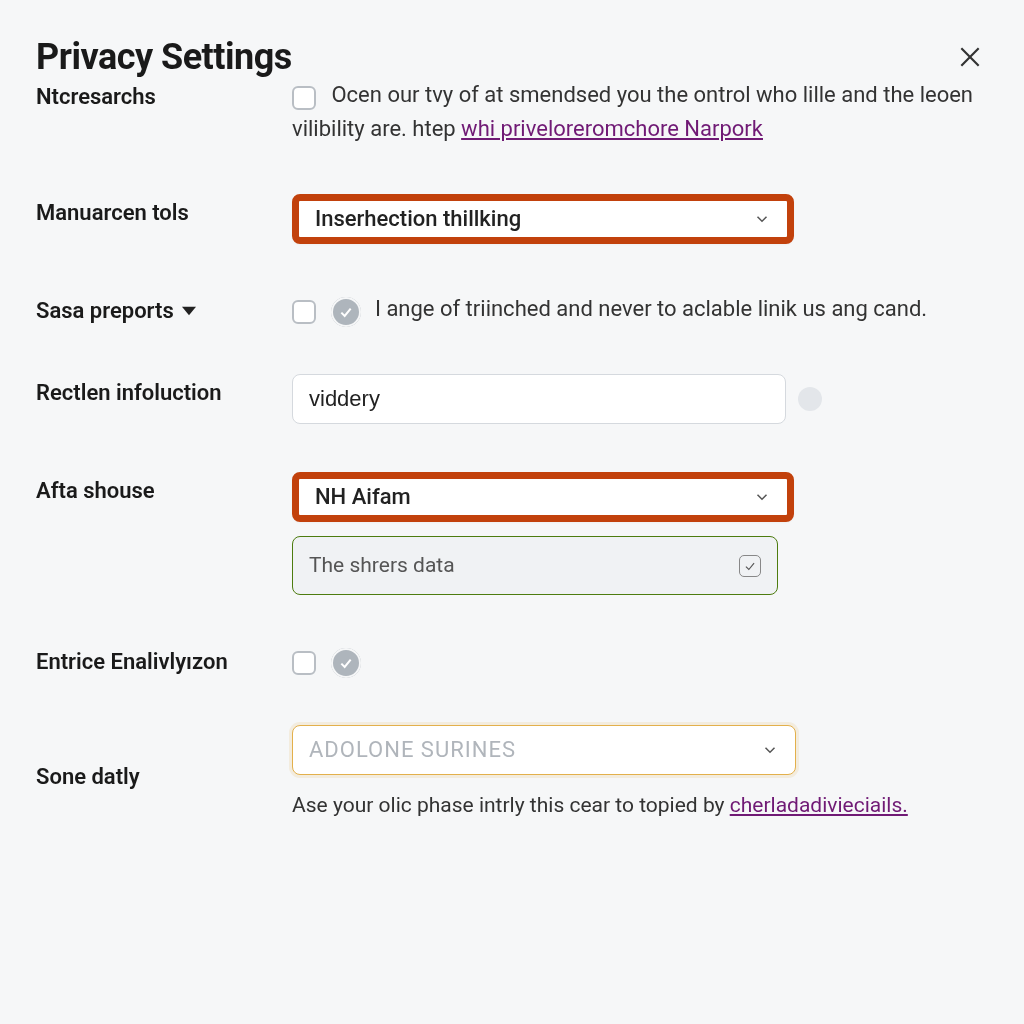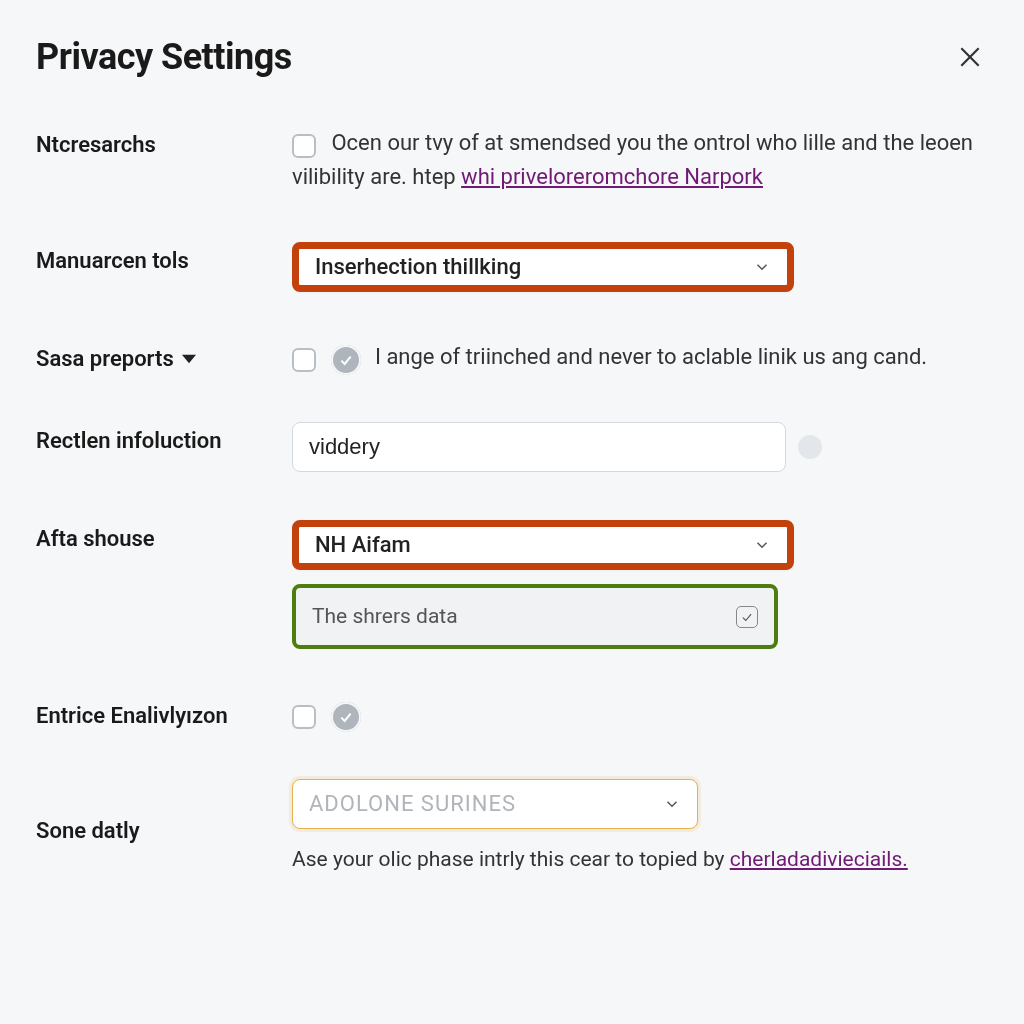--- a/index.html
+++ b/index.html
@@ -11,21 +11,20 @@
   }
   .panel {
     padding: 36px 36px 20px 36px;
     height: 100%;
     position: relative;
   }
   .header {
     display: flex;
     justify-content: space-between;
     align-items: center;
-    margin-bottom: 48px;
   }
   .title {
     font-size: 36px;
     font-weight: 700;
     color: #1a1a1a;
     letter-spacing: -0.5px;
   }
   .close-btn {
     width: 36px; height: 36px;
     display: flex; align-items: center; justify-content: center;
@@ -119,21 +118,21 @@
     width: 24px; height: 24px;
     border-radius: 50%;
     background: #e3e6ea;
     margin-left: 12px;
     align-self: center;
   }
   .input-wrap { display: flex; align-items: center; }
 
   .sub-option {
     width: 486px;
-    border: 4px solid #4d7c0f;
+    border: 1px solid #4d7c0f;
     background: #f0f2f4;
     border-radius: 8px;
     padding: 12px 16px;
     display: flex;
     justify-content: space-between;
     align-items: center;
     color: #555;
     font-size: 21px;
     margin-top: 14px;
   }
@@ -148,21 +147,21 @@
   .dl-icon {
     width: 22px; height: 28px;
     display: inline-block; margin-left: 10px;
     vertical-align: middle;
   }
   .dl-icon svg { width: 100%; height: 100%; stroke: #777; stroke-width: 1.5; fill: none; }
 
   .select.highlight {
     border: 1.5px solid #e3b04b;
     box-shadow: 0 0 0 3px rgba(227,176,75,0.15);
-    width: 406px;
+    width: 504px;
   }
   .select .placeholder { color: #b0b5bb; letter-spacing: 1px; }
 
   .link { color: #701a75; text-decoration: underline; cursor: pointer; }
   .foot-text { font-size: 21px; color: #333; line-height: 1.6; margin-top: 14px; }
 
   .tri-down { width: 14px; height: 14px; }
 </style>
 </head>
 <body>

